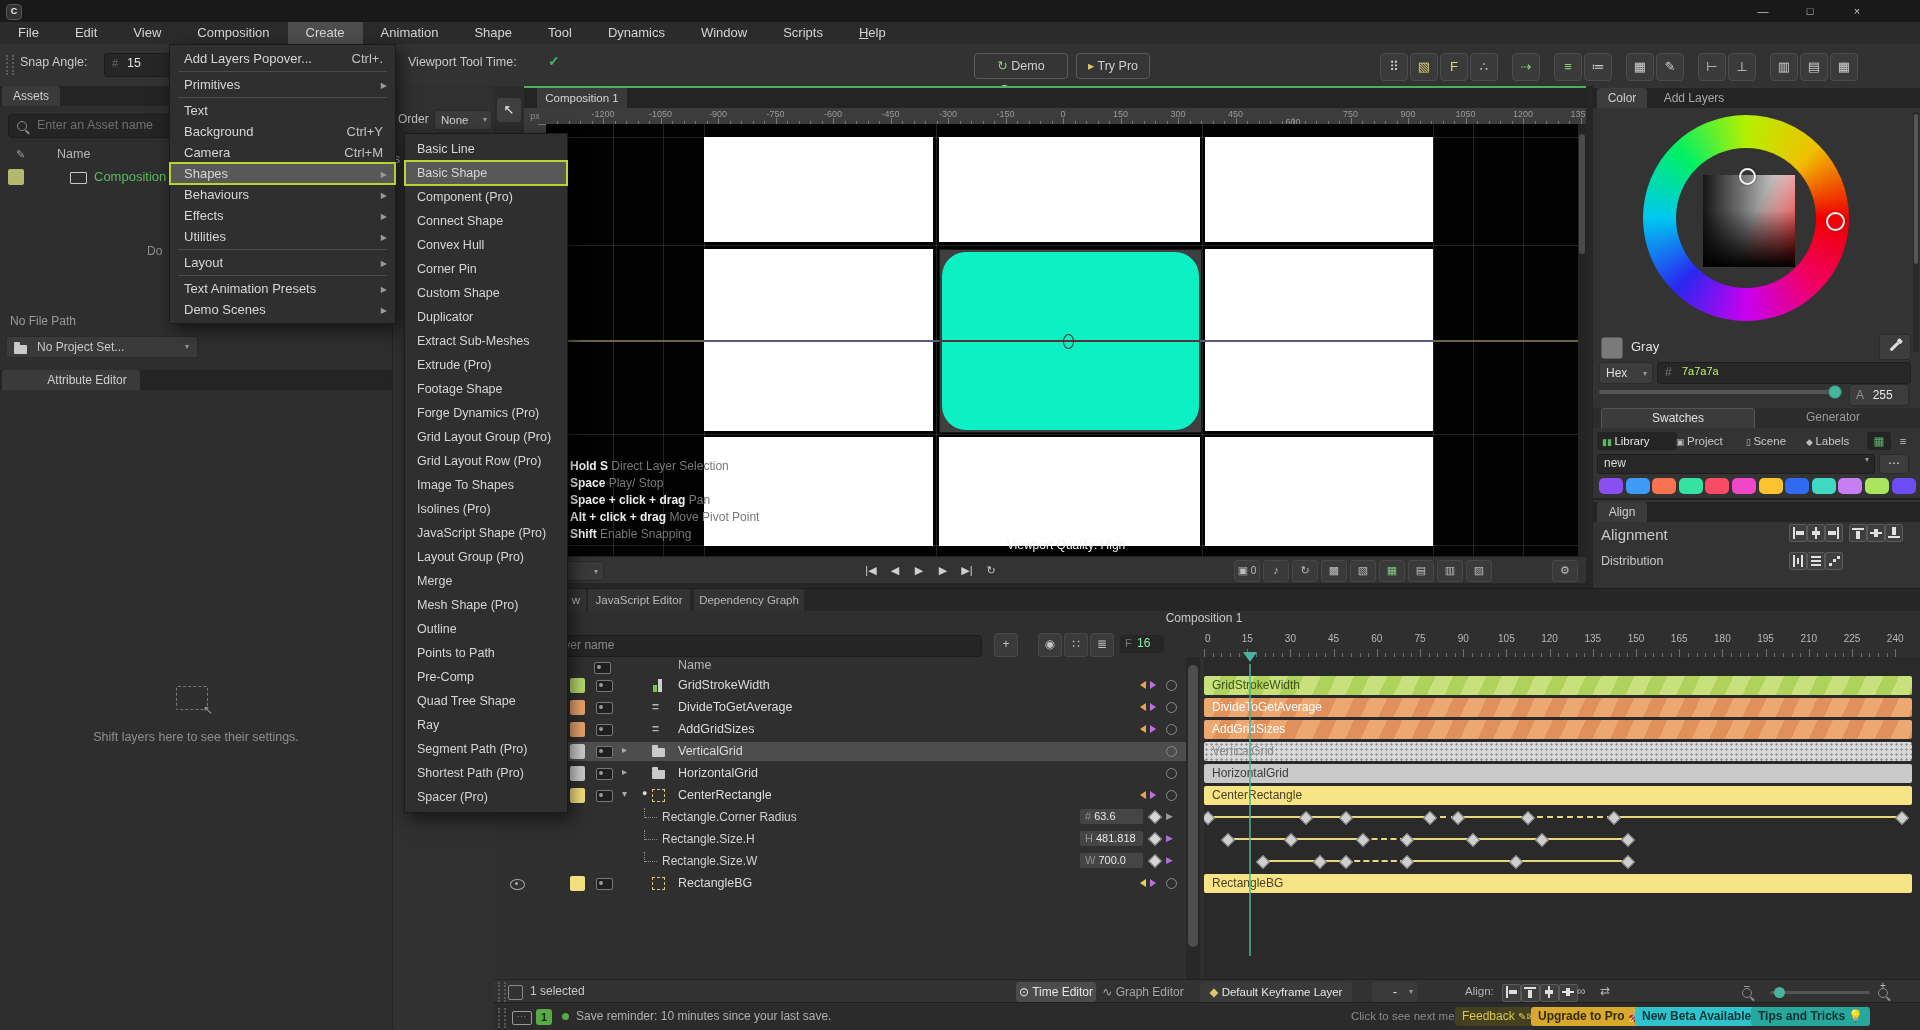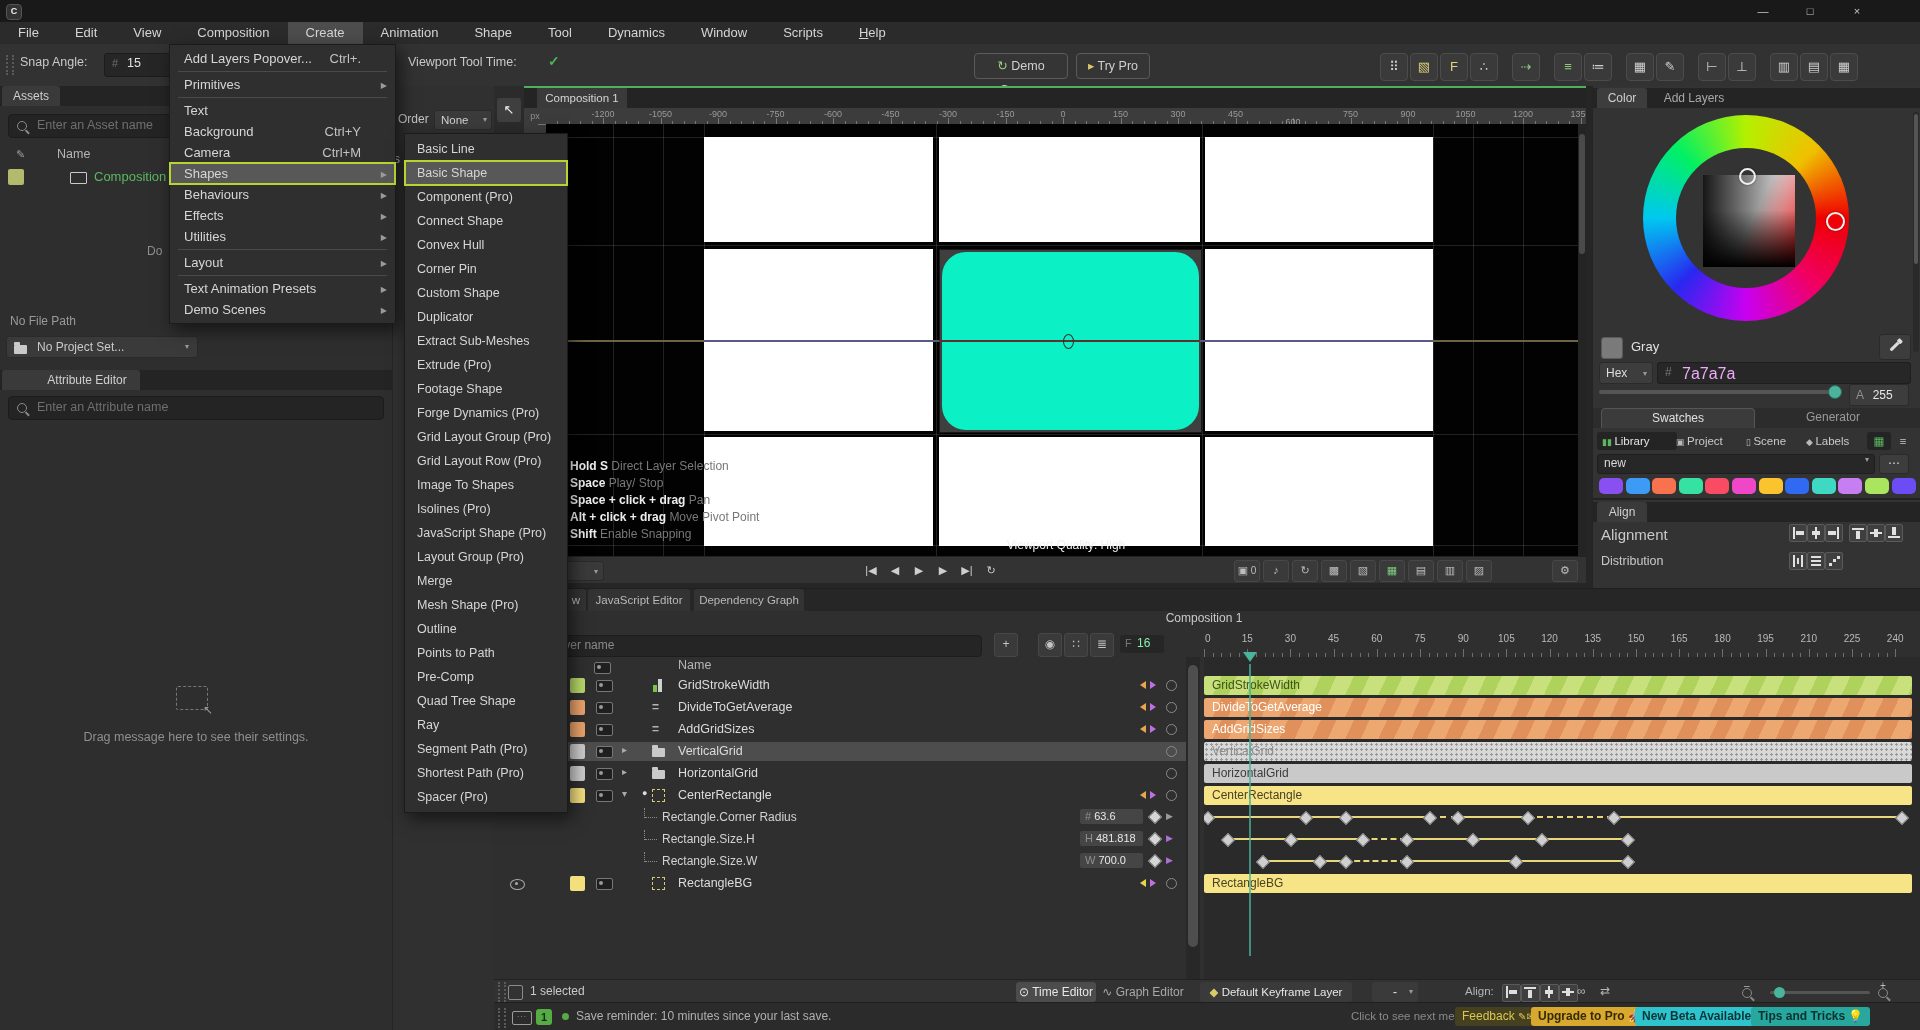--- a/index.html
+++ b/index.html
@@ -144,21 +144,21 @@
   .magbtn{position:absolute;top:4px;width:18px;height:16px;}
   
   #statusbar{position:absolute;left:494px;top:1002px;width:1426px;height:28px;background:#2b2b2b;border-top:1px solid #1f1f1f;}
   .st-chip{position:absolute;top:4px;height:19px;border-radius:3px;font-size:12px;line-height:19px;padding:0 7px;white-space:nowrap;}
   #kb-ic{position:absolute;left:18px;top:8px;width:18px;height:12px;border:1px solid #9a9a9a;border-radius:2px;color:#9a9a9a;font-size:7px;line-height:10px;text-align:center;letter-spacing:1px;}
   #badge1{position:absolute;left:42px;top:6px;width:16px;height:16px;background:#57ab45;border-radius:3px;color:#12320f;font-weight:bold;font-size:11px;line-height:16px;text-align:center;}
   
   #createmenu{position:absolute;left:169px;top:44px;width:225px;background:#2f2f2f;border:1px solid #1b1b1b;box-shadow:4px 6px 16px rgba(0,0,0,.55);z-index:50;padding:3px 0;}
   .m-item{position:relative;height:21px;line-height:21px;font-size:13px;color:#d6d6d6;}
   .m-item .m-label{position:absolute;left:14px;}
-  .m-item .m-short{position:absolute;right:34px;color:#c2c2c2;}
+  .m-item .m-short{position:absolute;right:12px;color:#c2c2c2;}
   .m-item .m-arrow{position:absolute;right:8px;font-size:8px;color:#9a9a9a;top:1px;}
   .m-item.hl{background:#585858;outline:2px solid #b7d433;outline-offset:-1px;}
   .m-sep{height:1px;background:#4a4a4a;margin:2px 8px;}
   #submenu{position:absolute;left:404px;top:133px;width:162px;background:#2f2f2f;border:1px solid #1b1b1b;box-shadow:4px 6px 16px rgba(0,0,0,.55);z-index:51;padding:3px 0;}
   .s-item{height:24px;line-height:24px;font-size:12.5px;color:#d6d6d6;padding-left:12px;}
   .s-item.hl{background:#585858;outline:2px solid #b7d433;outline-offset:-1px;}
 </style>
 </head>
 <body>
 
@@ -227,28 +227,24 @@
     <div class="abs" style="left:147px;top:158px;font-size:12px;color:#8f8f8f;">Do</div>
     <div class="abs" style="left:10px;top:228px;font-size:12px;color:#9a9a9a;">No File Path</div>
     <div class="mini-box" style="left:6px;top:250px;width:190px;height:20px;background:#3a3a3a;">
       <span class="folder-ic" style="position:absolute;left:7px;top:5px;"></span>
       <span style="position:absolute;left:30px;top:1px;font-size:12px;color:#c9c9c9;">No Project Set...</span>
       <span style="position:absolute;right:8px;top:1px;font-size:8px;color:#9a9a9a;">▾</span>
     </div>
     <div class="ptabbar" style="top:284px;">
       <div class="ptab" style="left:2px;width:106px;padding-left:32px;">Attribute Editor</div>
     </div>
-    <div class="searchbox" style="left:8px;top:310px;width:374px;">
-      <span class="mag"></span>
-      <input placeholder="Enter an Attribute name" style="">
-    </div>
     <div class="abs" style="left:176px;top:600px;width:30px;height:22px;border:1.5px dashed #777;border-radius:2px;">
       <span style="position:absolute;right:-6px;bottom:-8px;color:#999;font-size:12px;">↖</span>
     </div>
-    <div class="abs" style="left:0;top:644px;width:392px;text-align:center;font-size:12.5px;color:#8f8f8f;">Drag message here to see their settings.</div>
+    <div class="abs" style="left:0;top:644px;width:392px;text-align:center;font-size:12.5px;color:#8f8f8f;">Shift layers here to see their settings.</div>
   </div>
 
   <div id="toolstrip">
     <div class="tool-btn" style="top:12px;background:#3f3f3f;color:#f0f0f0;">↖</div>
     <div class="tool-btn" style="top:42px;color:#9a9a9a;">↖</div>
   </div>
 
   <div id="vp-topline"></div>
   <div id="vp-tabbar">
     <div id="vp-tab">Composition 1</div>
@@ -483,21 +479,21 @@
     <div class="abs" style="left:38px;top:253px;font-size:13px;color:#e0e0e0;">Gray</div>
     <div class="rp-box" style="left:286px;top:248px;width:30px;height:24px;">
       <span class="dropper" style="left:13px;top:6px;"></span>
     </div>
     <div class="rp-box" style="left:6px;top:276px;width:52px;height:20px;line-height:20px;">
       <span style="padding-left:6px;">Hex</span>
       <span style="position:absolute;right:5px;top:1px;font-size:8px;color:#9a9a9a;">▾</span>
     </div>
     <div class="rp-input" style="left:64px;top:276px;width:252px;height:20px;">
       <span style="position:absolute;left:7px;top:2px;color:#777;font-size:12px;">#</span>
-      <input style="position: absolute; left: 22px; top: 1px; width: 220px; background: none; border: none; color: #f0abfc; font-size: 16px; font-family: inherit; outline: none;" value="7a7a7a">
+      <input style="position: absolute; left: 22px; top: 1px; width: 220px; background: none; border: none; color: #bef264; font-size: 11px; font-family: inherit; outline: none;" value="7a7a7a">
     </div>
     <div class="abs" style="left:6px;top:304px;width:238px;height:4px;background:#555;border-radius:2px;"></div>
     <div class="abs" style="left:235px;top:299px;width:12px;height:12px;border-radius:50%;background:#49b39c;border:1px solid #2a6a5a;"></div>
     <div class="rp-box" style="left:256px;top:298px;width:58px;height:20px;line-height:20px;">
       <span style="color:#909090;padding-left:6px;">A</span>
       <span style="padding-left:6px;color:#e6e6e6;">255</span>
     </div>
     <div class="abs" style="left:0;top:322px;width:328px;height:20px;background:#2c2c2c;">
       <div class="abs" style="left:8px;top:0;width:152px;height:19px;background:#3b3b3b;border:1px solid #555;border-bottom:none;border-radius:4px 4px 0 0;text-align:center;line-height:19px;font-size:12px;color:#e0e0e0;">Swatches</div>
       <div class="abs" style="left:164px;top:0;width:152px;height:19px;text-align:center;line-height:19px;font-size:12px;color:#9a9a9a;">Generator</div>

